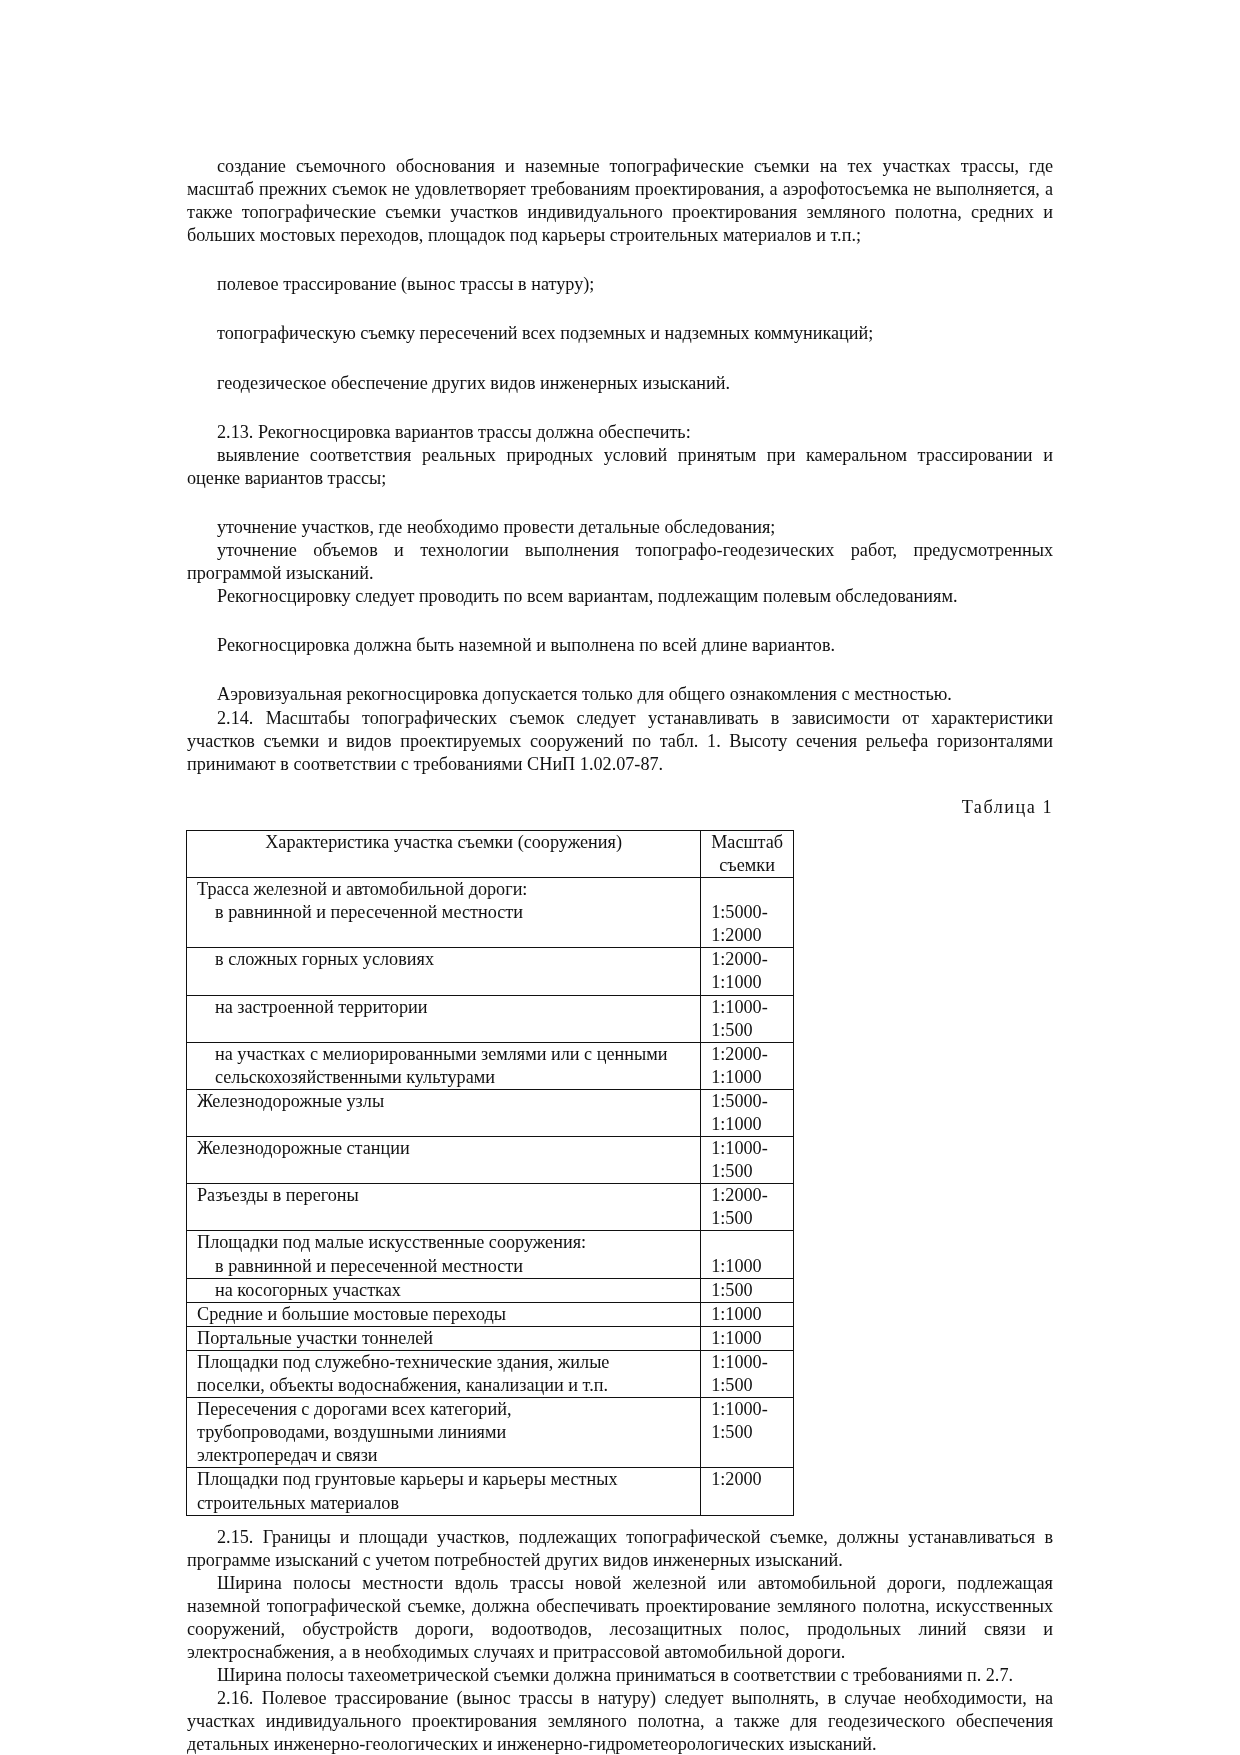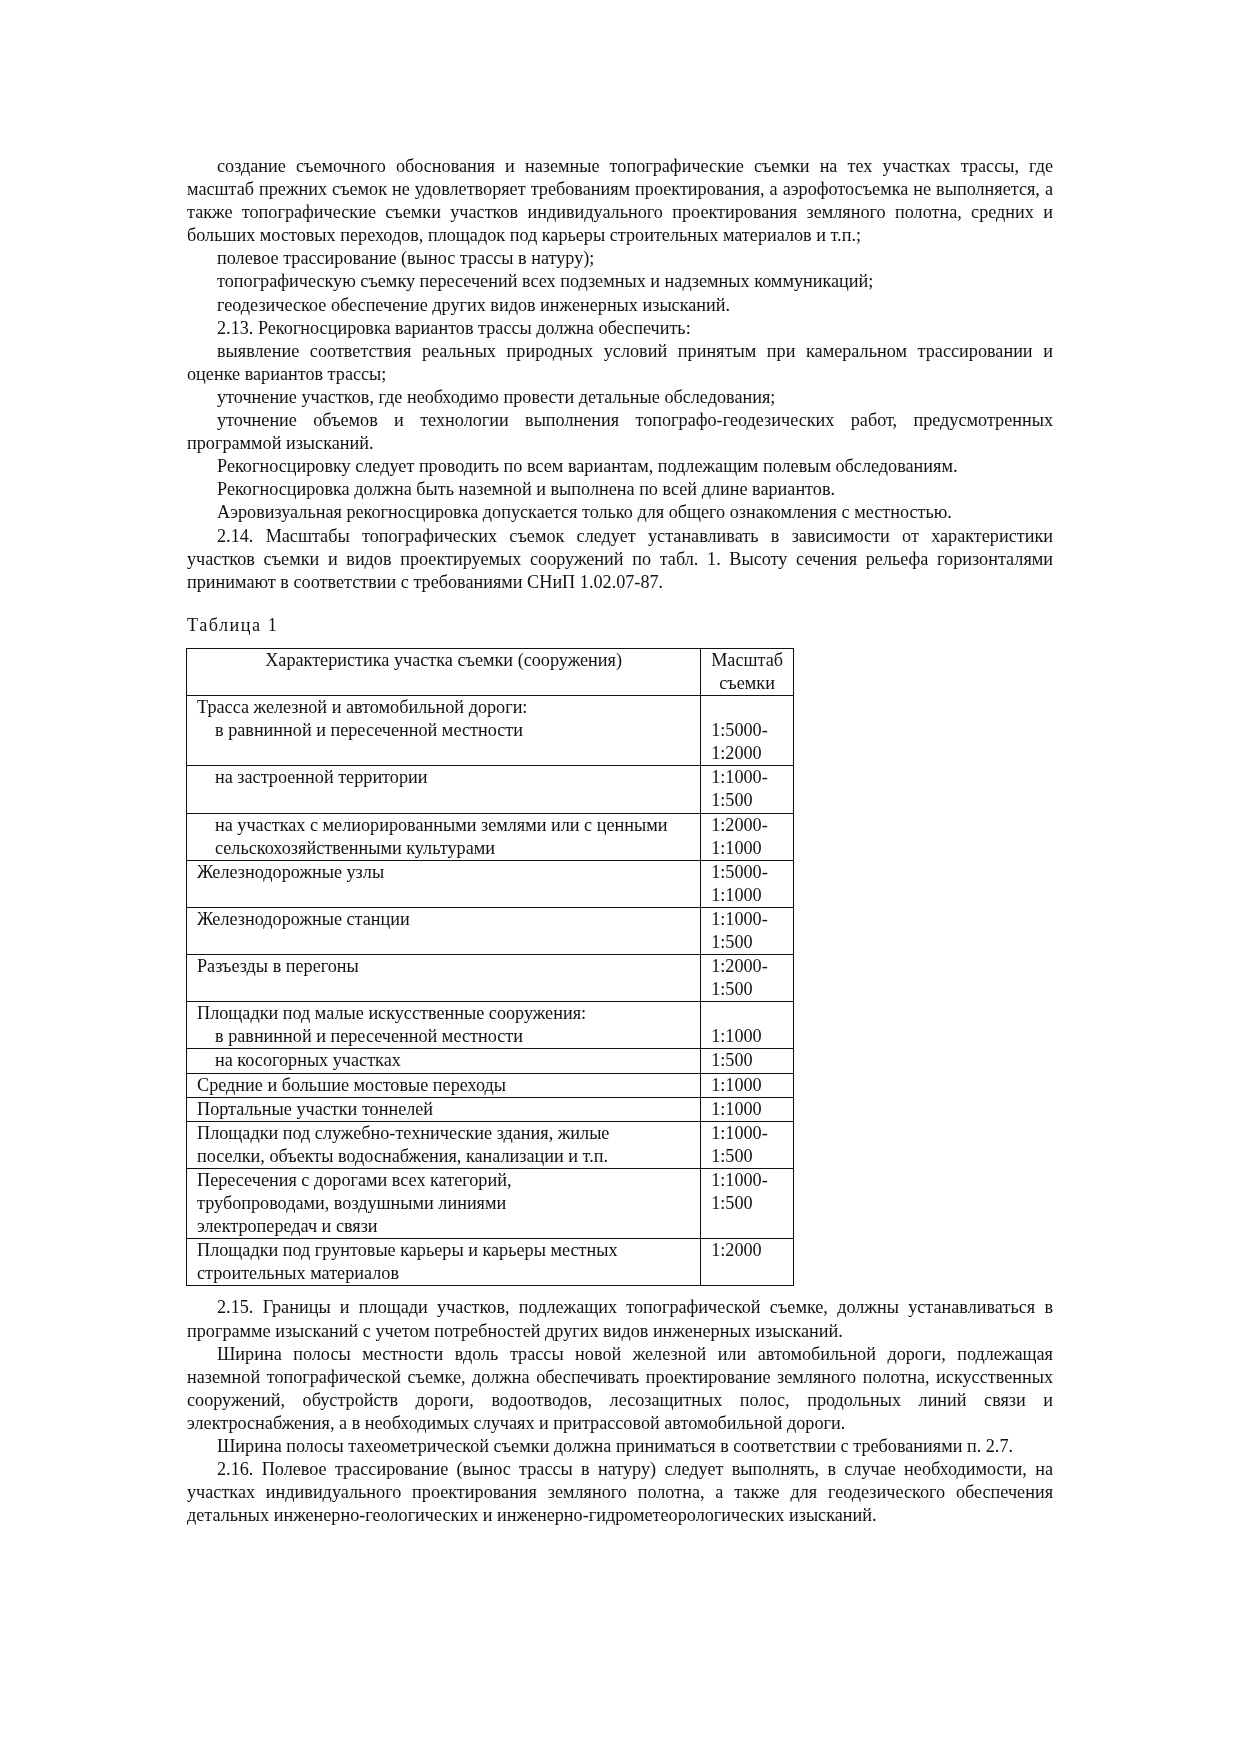--- a/index.html
+++ b/index.html
@@ -2,22 +2,22 @@
 <html><head>
 <meta charset="utf-8">
 <style>
   html, body { margin: 0; padding: 0; background: #ffffff; }
   body { width: 1240px; height: 1755px; position: relative; overflow: hidden; }
   .page {
     position: absolute; left: 187px; top: 155px; width: 866px;
     font-family: "Liberation Serif", serif; font-size: 18.2px; line-height: 23.1px; color: #111;
   }
   .p { margin: 0; text-align: justify; text-indent: 30px; }
-  .p.left { text-align: left; }
-  .caption { margin: 20px 0 11px 0; letter-spacing: 1.5px; }
+  .p.left { text-align: left; margin-top: 26px; }
+  .caption { text-align: right; margin: 20px 0 11px 0; letter-spacing: 1.5px; }
   table { border-collapse: collapse; width: 608px; margin-left: -1px; font-size: 18.2px; line-height: 23.1px; }
   td, th { border: 1.5px solid #111; padding: 0 10px; vertical-align: top; font-weight: normal; }
   th { text-align: center; }
   td.c1 { width: 464px; }
   td.c2 { text-align: left; }
   .indent { padding-left: 18px; display: block; }
   .after-table { margin-top: 10px; }
 </style>
 </head>
 <body>
@@ -40,20 +40,26 @@
 
   <table>
     <tbody>
         <tr>
       <th>Характеристика участка съемки (сооружения)</th>
       <th>Масштаб съемки</th>
     </tr>
     <tr>
       <td class="c1"><span>Трасса железной и автомобильной дороги:</span><span class="indent">в равнинной и пересеченной местности</span></td>
       <td class="c2"><br><span>1:5000-1:2000</span></td>
+    </tr>
+    <tr>
+      <td class="c1">
+            <span class="indent">в сложных горных условиях</span>
+          </td>
+      <td class="c2">1:2000-1:1000</td>
     </tr>
     <tr>
       <td class="c1">
             <span class="indent">на застроенной территории</span>
           </td>
       <td class="c2">1:1000-1:500</td>
     </tr>
     <tr>
       <td class="c1">
             <span class="indent">на участках с мелиорированными землями или с ценными сельскохозяйственными культурами</span>

